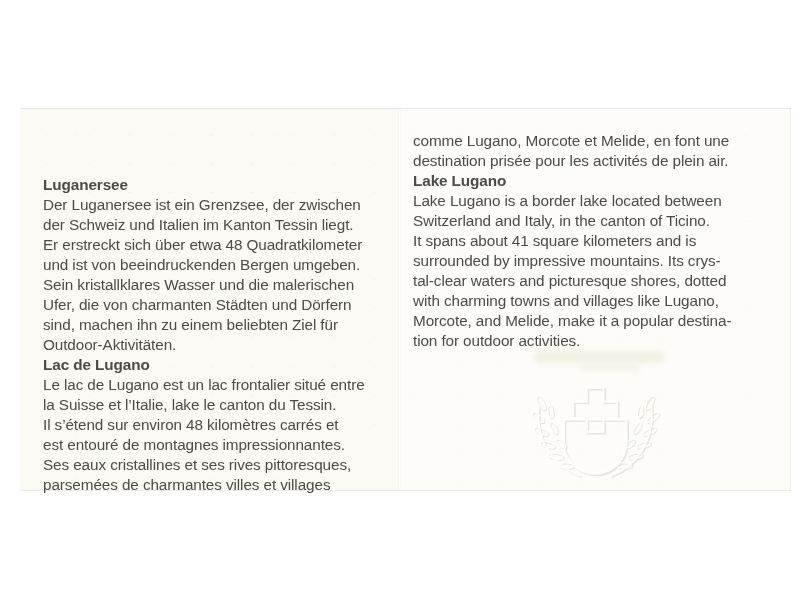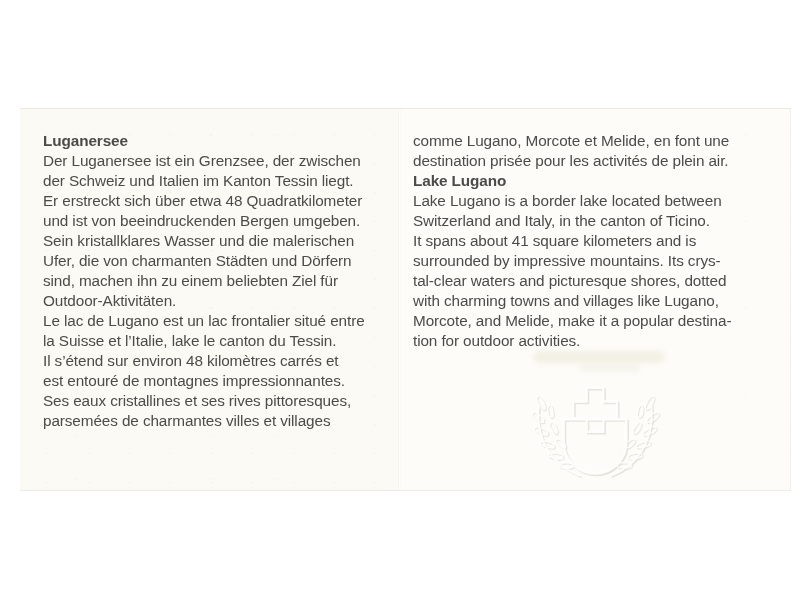--- a/index.html
+++ b/index.html
@@ -27,21 +27,21 @@
   }
   .fold{
     position:absolute;left:378px;top:0;width:3px;height:100%;
     background:linear-gradient(to right, rgba(210,205,190,0.25), rgba(255,255,255,0.8), rgba(222,218,205,0.2));
   }
   .col{
     position:absolute;top:22px;
     color:#4b4b49;
     font-size:15.3px;line-height:20px;letter-spacing:-0.1px;
   }
-  .col-left{left:23px;width:340px;}
+  .col-left{left:23px;width:340px;margin-top:44px;}
   .col-right{left:393px;width:352px;}
   .line{white-space:nowrap;}
   .line.bold{font-weight:bold;}
   .ghost-smudge{
     position:absolute;left:513px;top:242px;width:132px;height:12px;
     background:rgba(200,196,140,0.20);
     filter:blur(3px);border-radius:6px;
   }
   .ghost-smudge2{
     position:absolute;left:560px;top:256px;width:60px;height:7px;
@@ -62,20 +62,21 @@
   <div class="col col-left">
       <div class="line bold">Luganersee</div>
       <div class="line">Der Luganersee ist ein Grenzsee, der zwischen</div>
       <div class="line">der Schweiz und Italien im Kanton Tessin liegt.</div>
       <div class="line">Er erstreckt sich über etwa 48 Quadratkilometer</div>
       <div class="line">und ist von beeindruckenden Bergen umgeben.</div>
       <div class="line">Sein kristallklares Wasser und die malerischen</div>
       <div class="line">Ufer, die von charmanten Städten und Dörfern</div>
       <div class="line">sind, machen ihn zu einem beliebten Ziel für</div>
       <div class="line">Outdoor-Aktivitäten.</div>
+      <div class="line bold">Lac de Lugano</div>
       <div class="line">Le lac de Lugano est un lac frontalier situé entre</div>
       <div class="line">la Suisse et l’Italie, lake le canton du Tessin.</div>
       <div class="line">Il s’étend sur environ 48 kilomètres carrés et</div>
       <div class="line">est entouré de montagnes impressionnantes.</div>
       <div class="line">Ses eaux cristallines et ses rives pittoresques,</div>
       <div class="line">parsemées de charmantes villes et villages</div>
     </div>
 
   <div class="col col-right">
       <div class="line">comme Lugano, Morcote et Melide, en font une</div>

